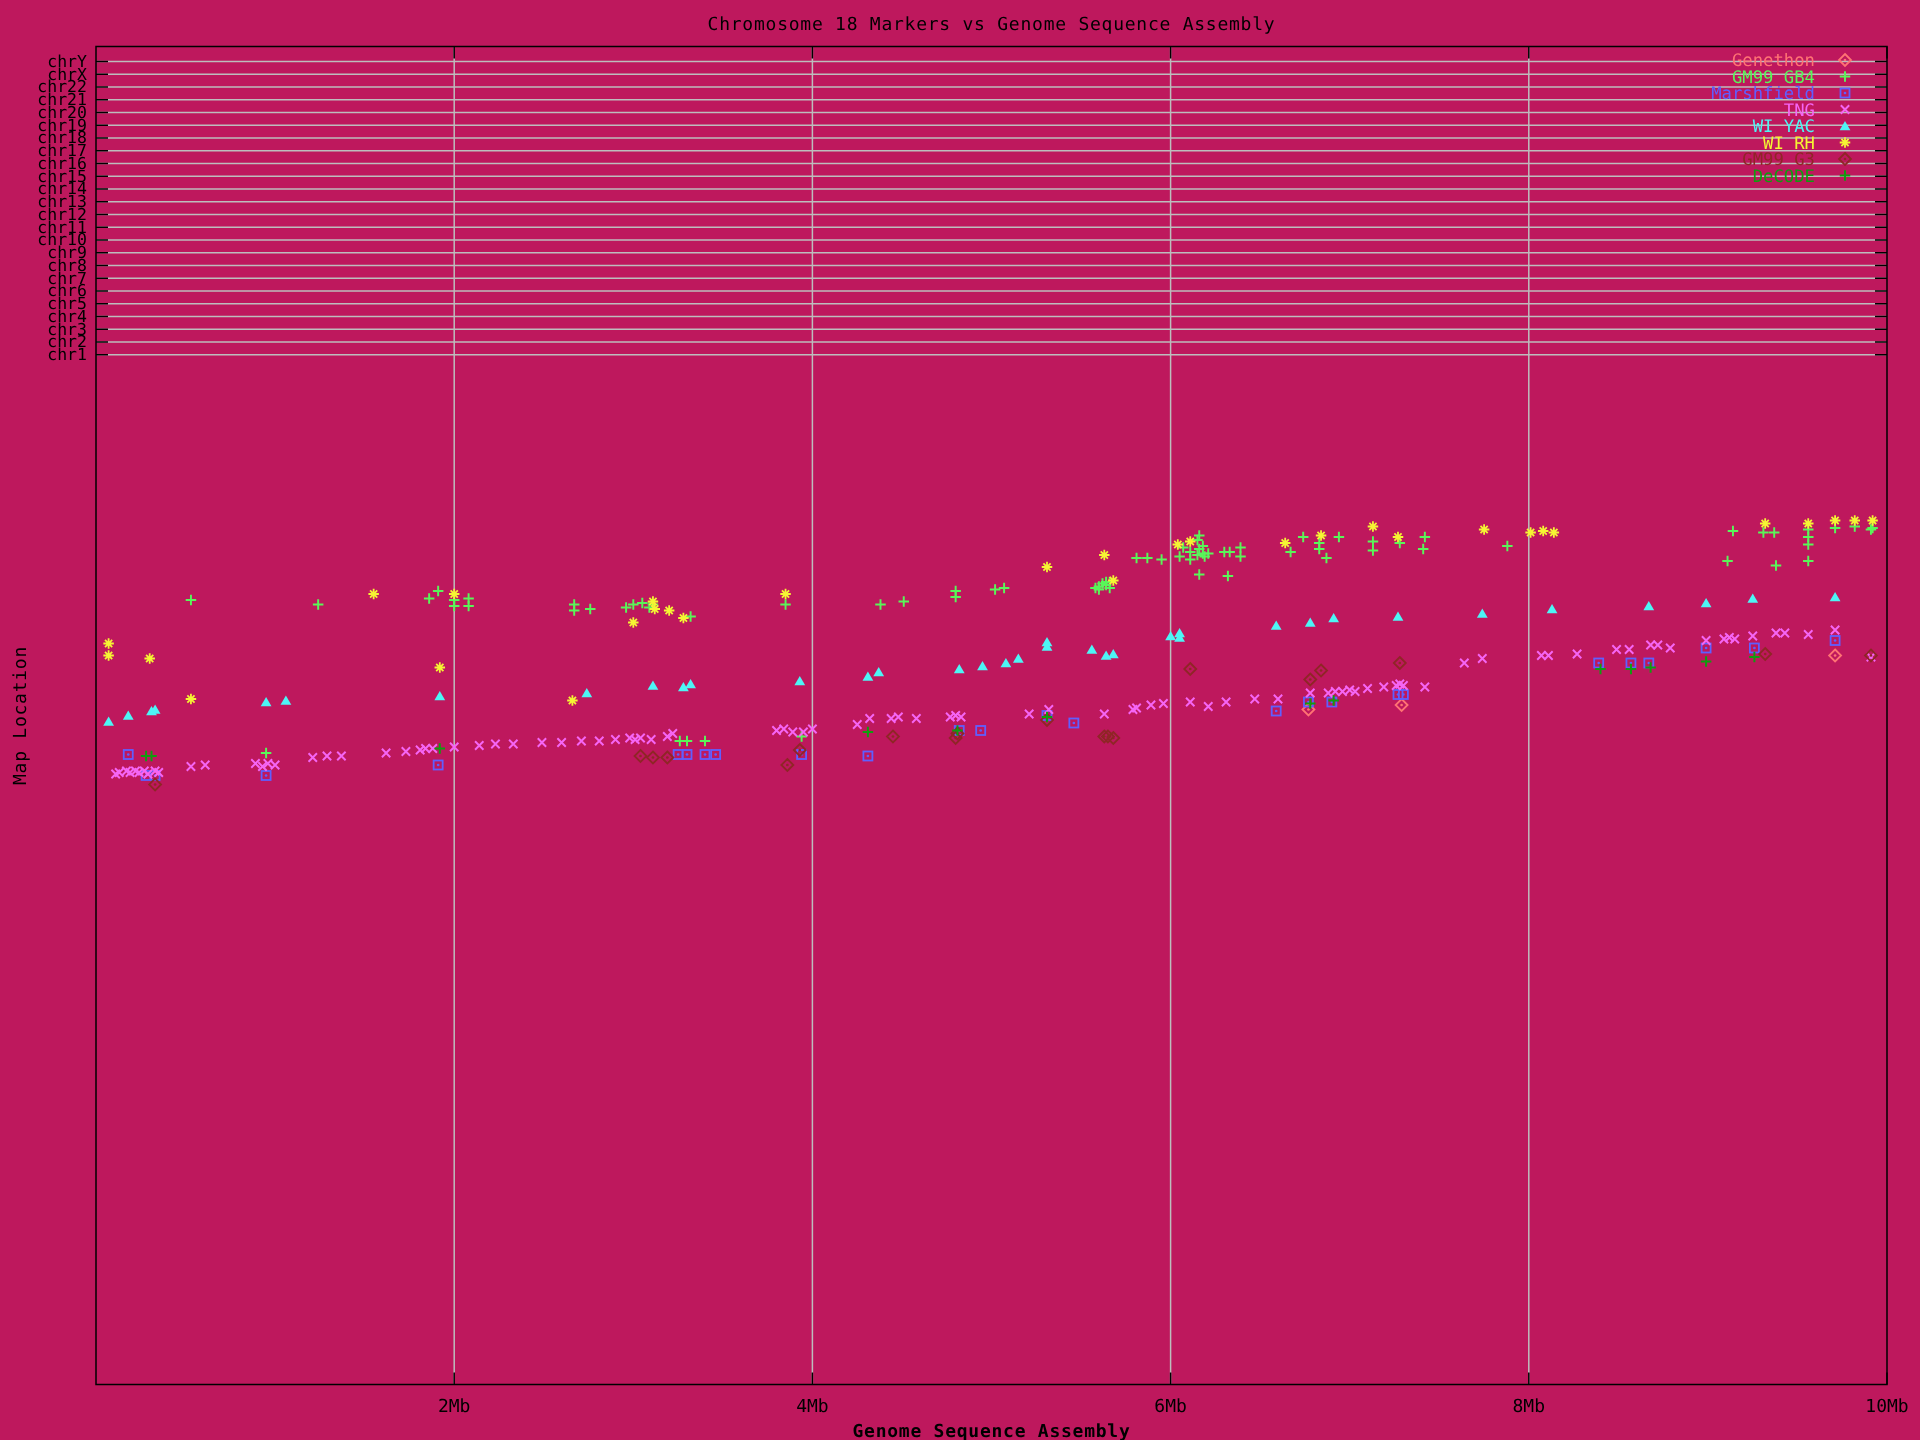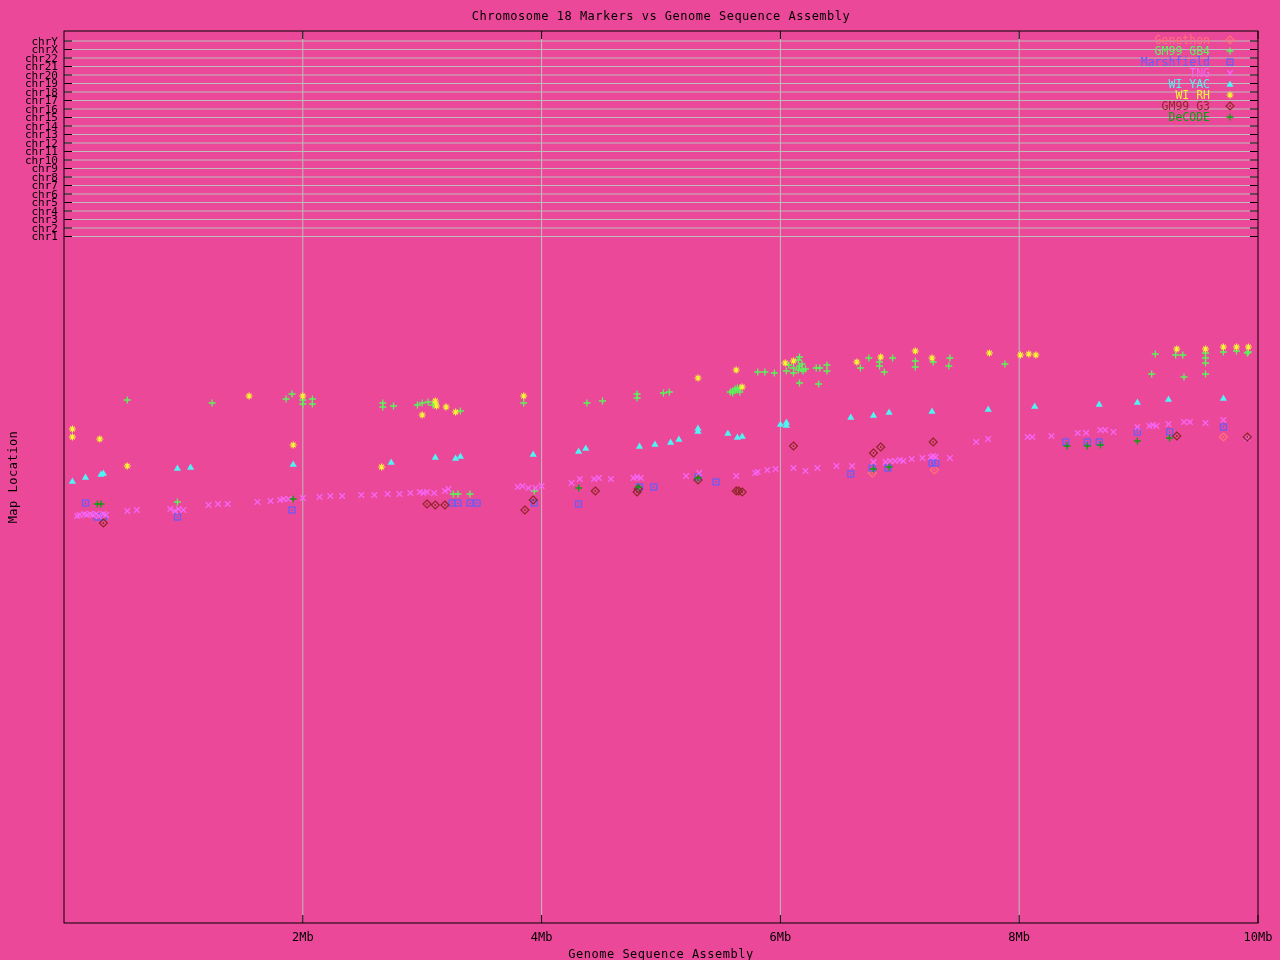--- a/index.html
+++ b/index.html
@@ -1,21 +1,21 @@
 <!DOCTYPE html>
 <html><head>
 <meta charset="utf-8">
 <style>
   html,body{margin:0;padding:0;background:#ffffff;}
-  #screen{position:relative;width:1280px;height:960px;background:#ec4899;overflow:hidden;
+  #screen{position:relative;width:1280px;height:960px;background:#be185d;overflow:hidden;
           font-family:"DejaVu Sans Mono",monospace;color:#000;}
   .title{position:absolute;top:9px;left:661px;transform:translateX(-50%);
          font-size:12px;letter-spacing:0.5px;white-space:nowrap;}
   .xlabel{position:absolute;top:947px;left:661px;transform:translateX(-50%);
-          font-size:12px;letter-spacing:0.5px;white-space:nowrap;}
+          font-size:12px;letter-spacing:0.5px;white-space:nowrap;font-weight:bold;}
   .ylabel{position:absolute;left:6px;top:477px;transform:translate(0,-50%) rotate(180deg);
           writing-mode:vertical-rl;font-size:12px;letter-spacing:0.5px;white-space:nowrap;}
   svg text{font-family:"DejaVu Sans Mono",monospace;}
 </style>
 </head>
 <body>
 
 <div id="screen">
   <div class="title">Chromosome 18 Markers vs Genome Sequence Assembly</div>
   <div class="xlabel">Genome Sequence Assembly</div>

